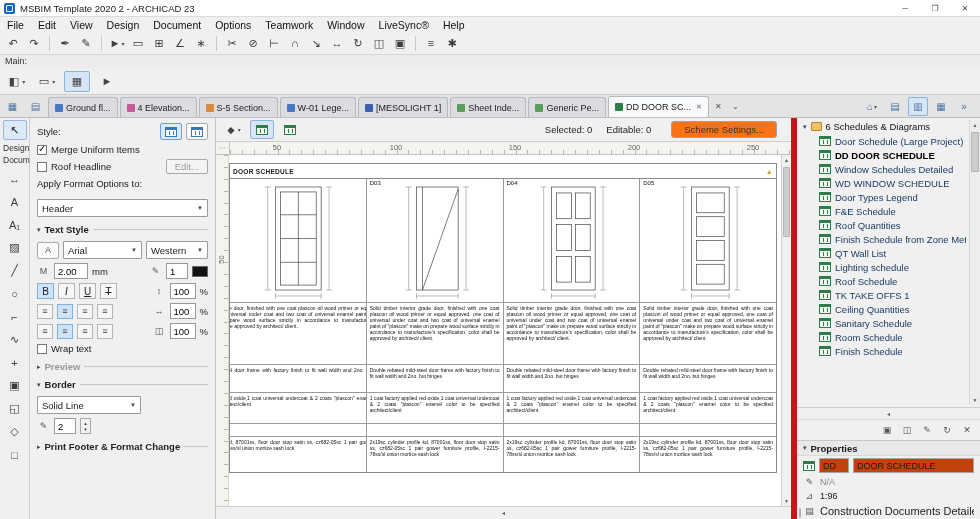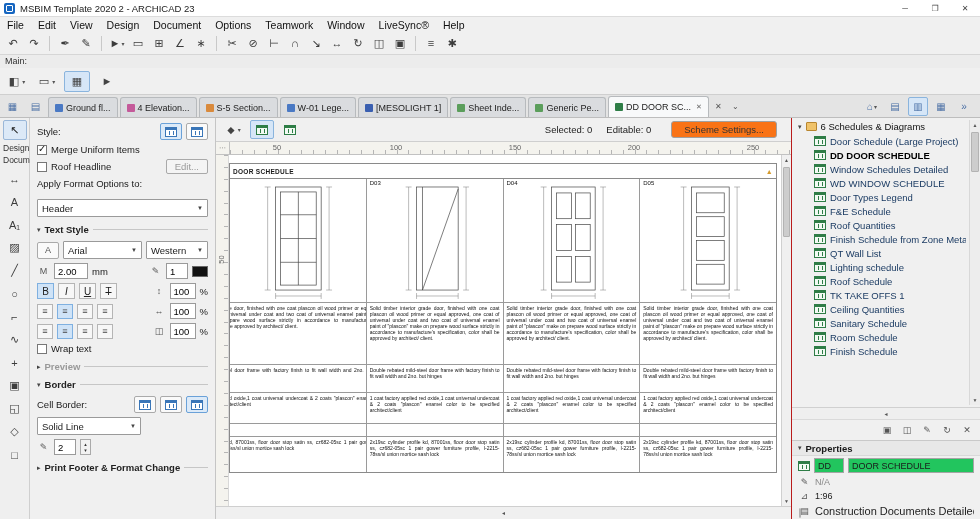--- a/index.html
+++ b/index.html
@@ -99,36 +99,36 @@
 .clip-inner{width:200px;margin-left:-60px}
 .canvas-vscroll{width:10px;background:#f0f0f0;border-left:1px solid #d0d0d0;display:flex;flex-direction:column;align-items:center;flex:none}
 .sc-arrow{font-size:5px;color:#555;height:10px;width:100%;display:flex;align-items:center;justify-content:center;flex:none}
 .sc-arrow.up::before{content:"▲"}.sc-arrow.down::before{content:"▼"}
 .sc-arrow.left::before{content:"◄"}.sc-arrow.right::before{content:"►"}
 .vtrack{flex:1;width:100%;position:relative}
 .vthumb{position:absolute;left:1px;right:1px;top:2px;height:70px;background:#cdcdcd;border:1px solid #b3b3b3;border-radius:1px}
 .canvas-hscroll{height:13px;background:#f0f0f0;border-top:1px solid #cfcfcf;display:flex;align-items:center;flex:none}
 .htrack{flex:1;height:100%;position:relative}
 .hthumb{position:absolute;top:1px;bottom:1px;left:8px;width:65%;background:#cdcdcd;border:1px solid #b3b3b3;border-radius:1px}
-.right-panel{width:189px;background:#f0f0f0;border-left:1px solid #b91c1c;display:flex;flex-direction:column;flex:none}
+.right-panel{width:189px;background:#f0f0f0;border-left:6px solid #b91c1c;display:flex;flex-direction:column;flex:none}
 .tree{flex:1;position:relative;padding:3px 14px 0 6px;overflow:hidden}
 .tree-root{display:flex;align-items:center;gap:4px;font-size:9.5px;color:#111;margin-bottom:2px}
 .exp{font-size:7px;color:#444}
 .folder{width:11px;height:9px;background:#f0c36a;border:1px solid #b8862f;border-radius:1px;flex:none}
 .tree-item{display:flex;align-items:center;gap:4px;padding:1.5px 0 1.5px 16px;font-size:9.5px;color:#15365f;white-space:nowrap;overflow:hidden}
 .tree-item.selected{color:#000}
 .tree-item.selected .lbl{font-weight:bold}
 .tree-vscroll{position:absolute;right:0;top:2px;bottom:2px;width:11px;background:#ededed;border-left:1px solid #d8d8d8;display:flex;flex-direction:column;align-items:center}
 .tree-hscroll{height:12px;border-top:1px solid #d0d0d0;background:#efefef;display:flex;align-items:center;flex:none}
 .nav-btm{height:21px;display:flex;align-items:center;justify-content:flex-end;gap:2px;padding:0 4px;border-top:1px solid #dadada;flex:none}
 .nav-btm-btn{width:18px;height:17px;display:flex;align-items:center;justify-content:center;font-size:9px;color:#555}
 .props-hdr{height:16px;display:flex;align-items:center;gap:4px;padding:0 6px;font-weight:bold;font-size:9.5px;background:#e8e8e8;border-top:1px solid #c9c9c9;border-bottom:1px solid #d9d9d9;flex:none}
 .props-hdr::before{content:"▾";font-size:7px;color:#444;font-weight:normal}
 .prow{display:flex;align-items:center;gap:4px;padding:2px 6px;font-size:9px}
-.pbox{border:1px solid #a5a5a5;background:#22c55e;height:15px;display:flex;align-items:center;padding:0 3px;white-space:nowrap;overflow:hidden}
+.pbox{border:1px solid #a5a5a5;background:#c2410c;height:15px;display:flex;align-items:center;padding:0 3px;white-space:nowrap;overflow:hidden}
 .pbox.id{width:30px;flex:none}
 .pbox.name{flex:1}
 .gray{color:#8a8a8a}
 .pdoc{font-size:11px;color:#222;white-space:nowrap;overflow:hidden}
 </style>
 </head>
 <body>
 
 <div class="titlebar">
   <span class="appicon"></span>
@@ -358,33 +358,20 @@
       <span class="cb"></span>
       <span class="fp-label">Wrap text</span>
     </div>
     <div class="sect collapsed disabled">
         <span>Preview</span>
       </div>
     <div class="sect">
         <span>Border</span>
       </div>
     <div class="fp-row">
-      <span class="fp-label">Cell Border:</span>
-      <span class="spring"></span>
-      <span class="tblbtn">
-          <span class="tbl-icon"></span>
-        </span>
-      <span class="tblbtn">
-          <span class="tbl-icon"></span>
-        </span>
-      <span class="tblbtn pressed">
-          <span class="tbl-icon"></span>
-        </span>
-    </div>
-    <div class="fp-row">
       <span class="select" style="flex:0 0 104px">
           <span class="sel-txt">Solid Line</span>
           <span class="sel-arrow">▼</span>
         </span>
     </div>
     <div class="fp-row">
       <span class="mini-ic">✎</span>
       <input class="inp w22" value="2" style="">
       <span class="spin"></span>
     </div>

